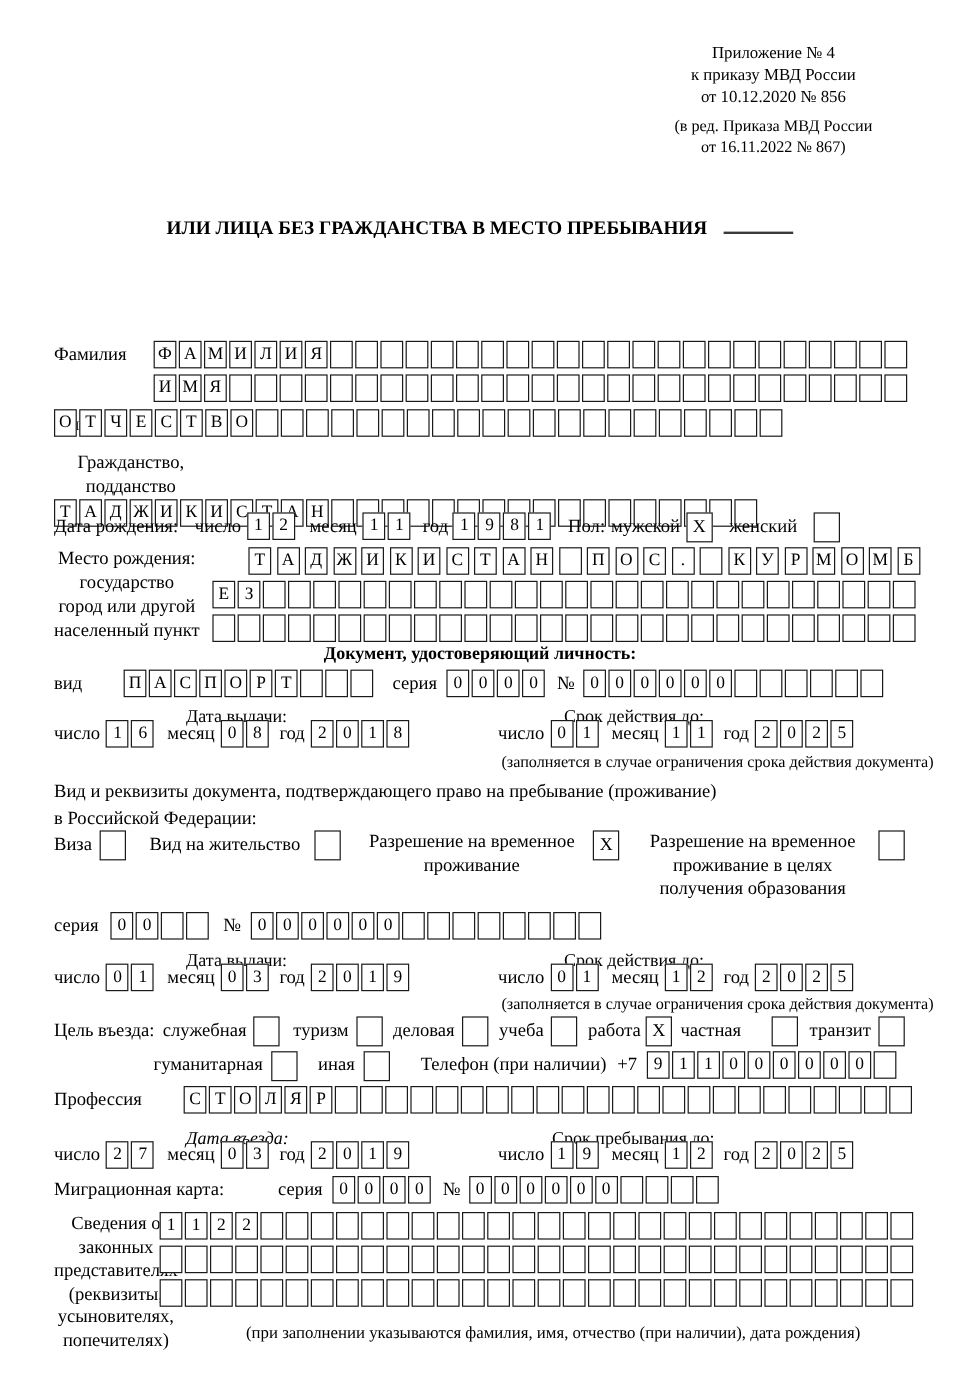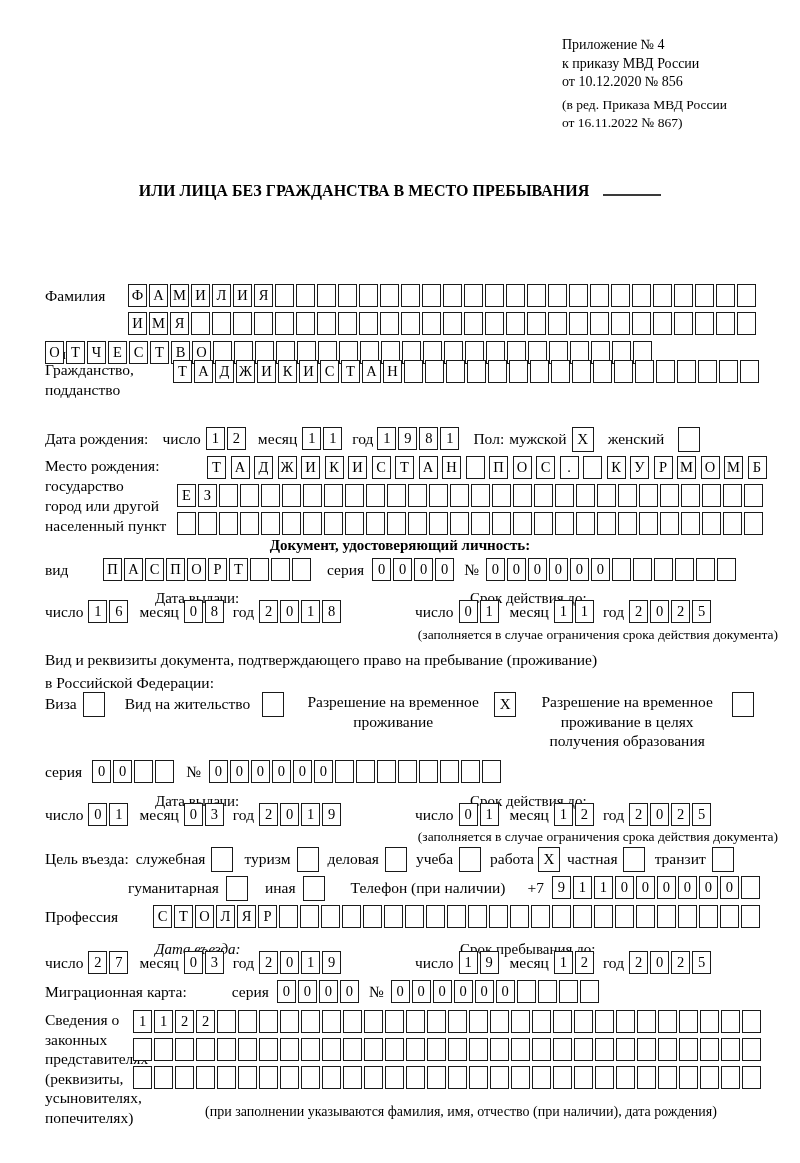--- a/index.html
+++ b/index.html
@@ -9,21 +9,21 @@
   .lb{font-size:15.5px;line-height:23px;}
   .sm{font-size:13.5px;line-height:17px;}
   .b{font-weight:bold;}
   .cells{display:flex;}
   .cell{box-sizing:border-box;flex:0 0 auto;width:19px;height:23px;border:1.5px solid #1a1a1a;
         margin-right:2px;display:flex;align-items:center;justify-content:center;
         font-size:14.5px;background:#fff;}
   .wide .cell{margin-right:4.5px;}
   .checkbox{box-sizing:border-box;flex:0 0 auto;width:22px;height:25px;border:1.5px solid #1a1a1a;
         display:flex;align-items:center;justify-content:center;font-size:15px;background:#fff;}
-  .col .lb{display:block;line-height:20px;}
+  .col .lb{display:block;line-height:20px;text-align:center;}
   .ctr{text-align:center;white-space:normal;line-height:19.5px;font-size:15.5px;}
   .dg{display:flex;align-items:flex-start;}
   .dg .lb{margin-right:5px;}
 </style>
 </head>
 <body>
 
 <div id="page">
 
   <div class="r col" style="left:562px;top:36px;display:block;">
@@ -142,21 +142,21 @@
         <span class="cell"></span>
         <span class="cell"></span>
         <span class="cell"></span>
         <span class="cell"></span>
         <span class="cell"></span>
         <span class="cell"></span>
         <span class="cell"></span>
       </span>
   </div>
 
-  <div class="r" style="left:45px;top:360px;">
+  <div class="r" style="left:45px;top:376px;flex-direction:column;">
     <span class="col" style="width:128px;">
       <span class="lb">Гражданство,</span>
       <span class="lb">подданство</span>
     </span>
     <span class="cells">
         <span class="cell">Т</span>
         <span class="cell">А</span>
         <span class="cell">Д</span>
         <span class="cell">Ж</span>
         <span class="cell">И</span>
@@ -508,32 +508,32 @@
     <span class="lb" style="margin-right:6px;">служебная</span>
     <span class="checkbox" style="margin-right:11px;"></span>
     <span class="lb" style="margin-right:6px;">туризм</span>
     <span class="checkbox" style="margin-right:9px;"></span>
     <span class="lb" style="margin-right:6px;">деловая</span>
     <span class="checkbox" style="margin-right:9px;"></span>
     <span class="lb" style="margin-right:6px;">учеба</span>
     <span class="checkbox" style="margin-right:9px;"></span>
     <span class="lb" style="margin-right:4px;">работа</span>
     <span class="checkbox" style="margin-right:7px;">X</span>
-    <span class="lb" style="margin-right:5px;">частная</span>
+    <span class="lb" style="margin-right:25px;">частная</span>
     <span class="checkbox" style="margin-right:10px;"></span>
     <span class="lb" style="margin-right:6px;">транзит</span>
     <span class="checkbox"></span>
   </div>
 
   <div class="r" style="left:128px;top:876px;">
     <span class="lb" style="margin-right:7px;">гуманитарная</span>
     <span class="checkbox" style="margin-right:17px;"></span>
     <span class="lb" style="margin-right:7px;">иная</span>
     <span class="checkbox" style="margin-right:26px;"></span>
-    <span class="lb" style="margin-right:22px;">Телефон (при наличии)</span>
+    <span class="lb" style="margin-right:9px;">Телефон (при наличии)</span>
     <span class="lb" style="margin-right:8px;">+7</span>
     <span class="cells">
         <span class="cell">9</span>
         <span class="cell">1</span>
         <span class="cell">1</span>
         <span class="cell">0</span>
         <span class="cell">0</span>
         <span class="cell">0</span>
         <span class="cell">0</span>
         <span class="cell">0</span>

